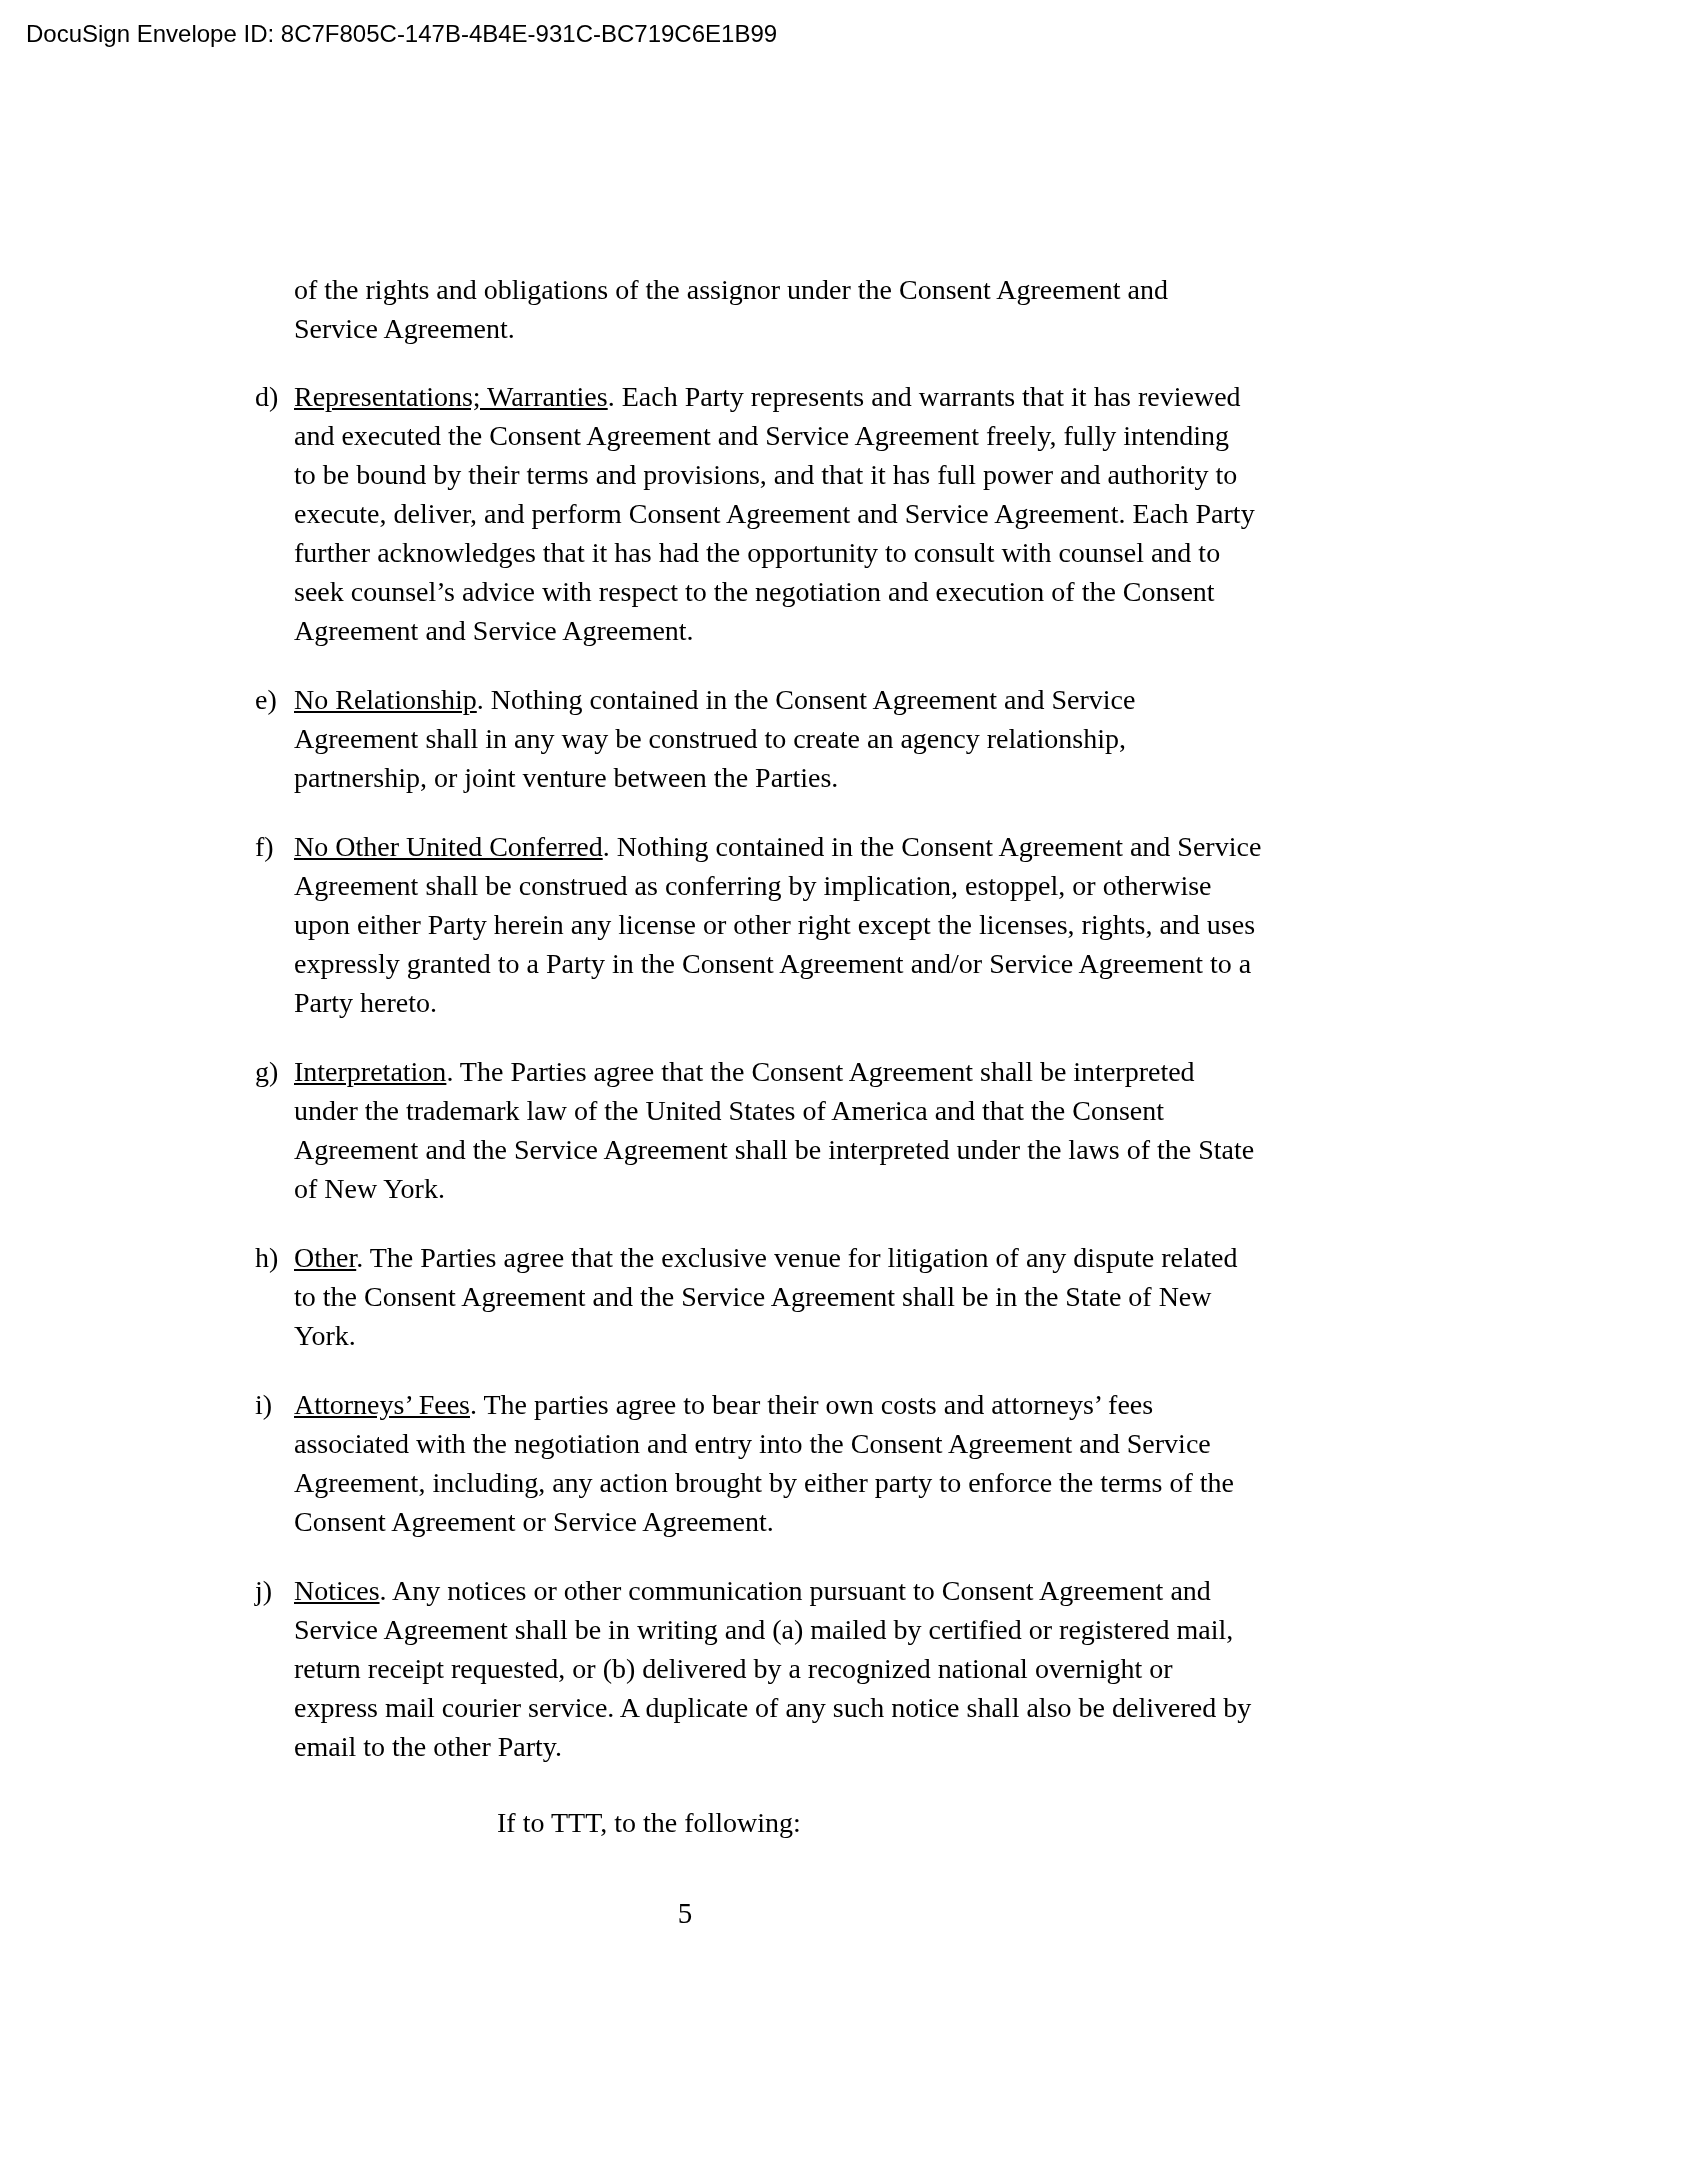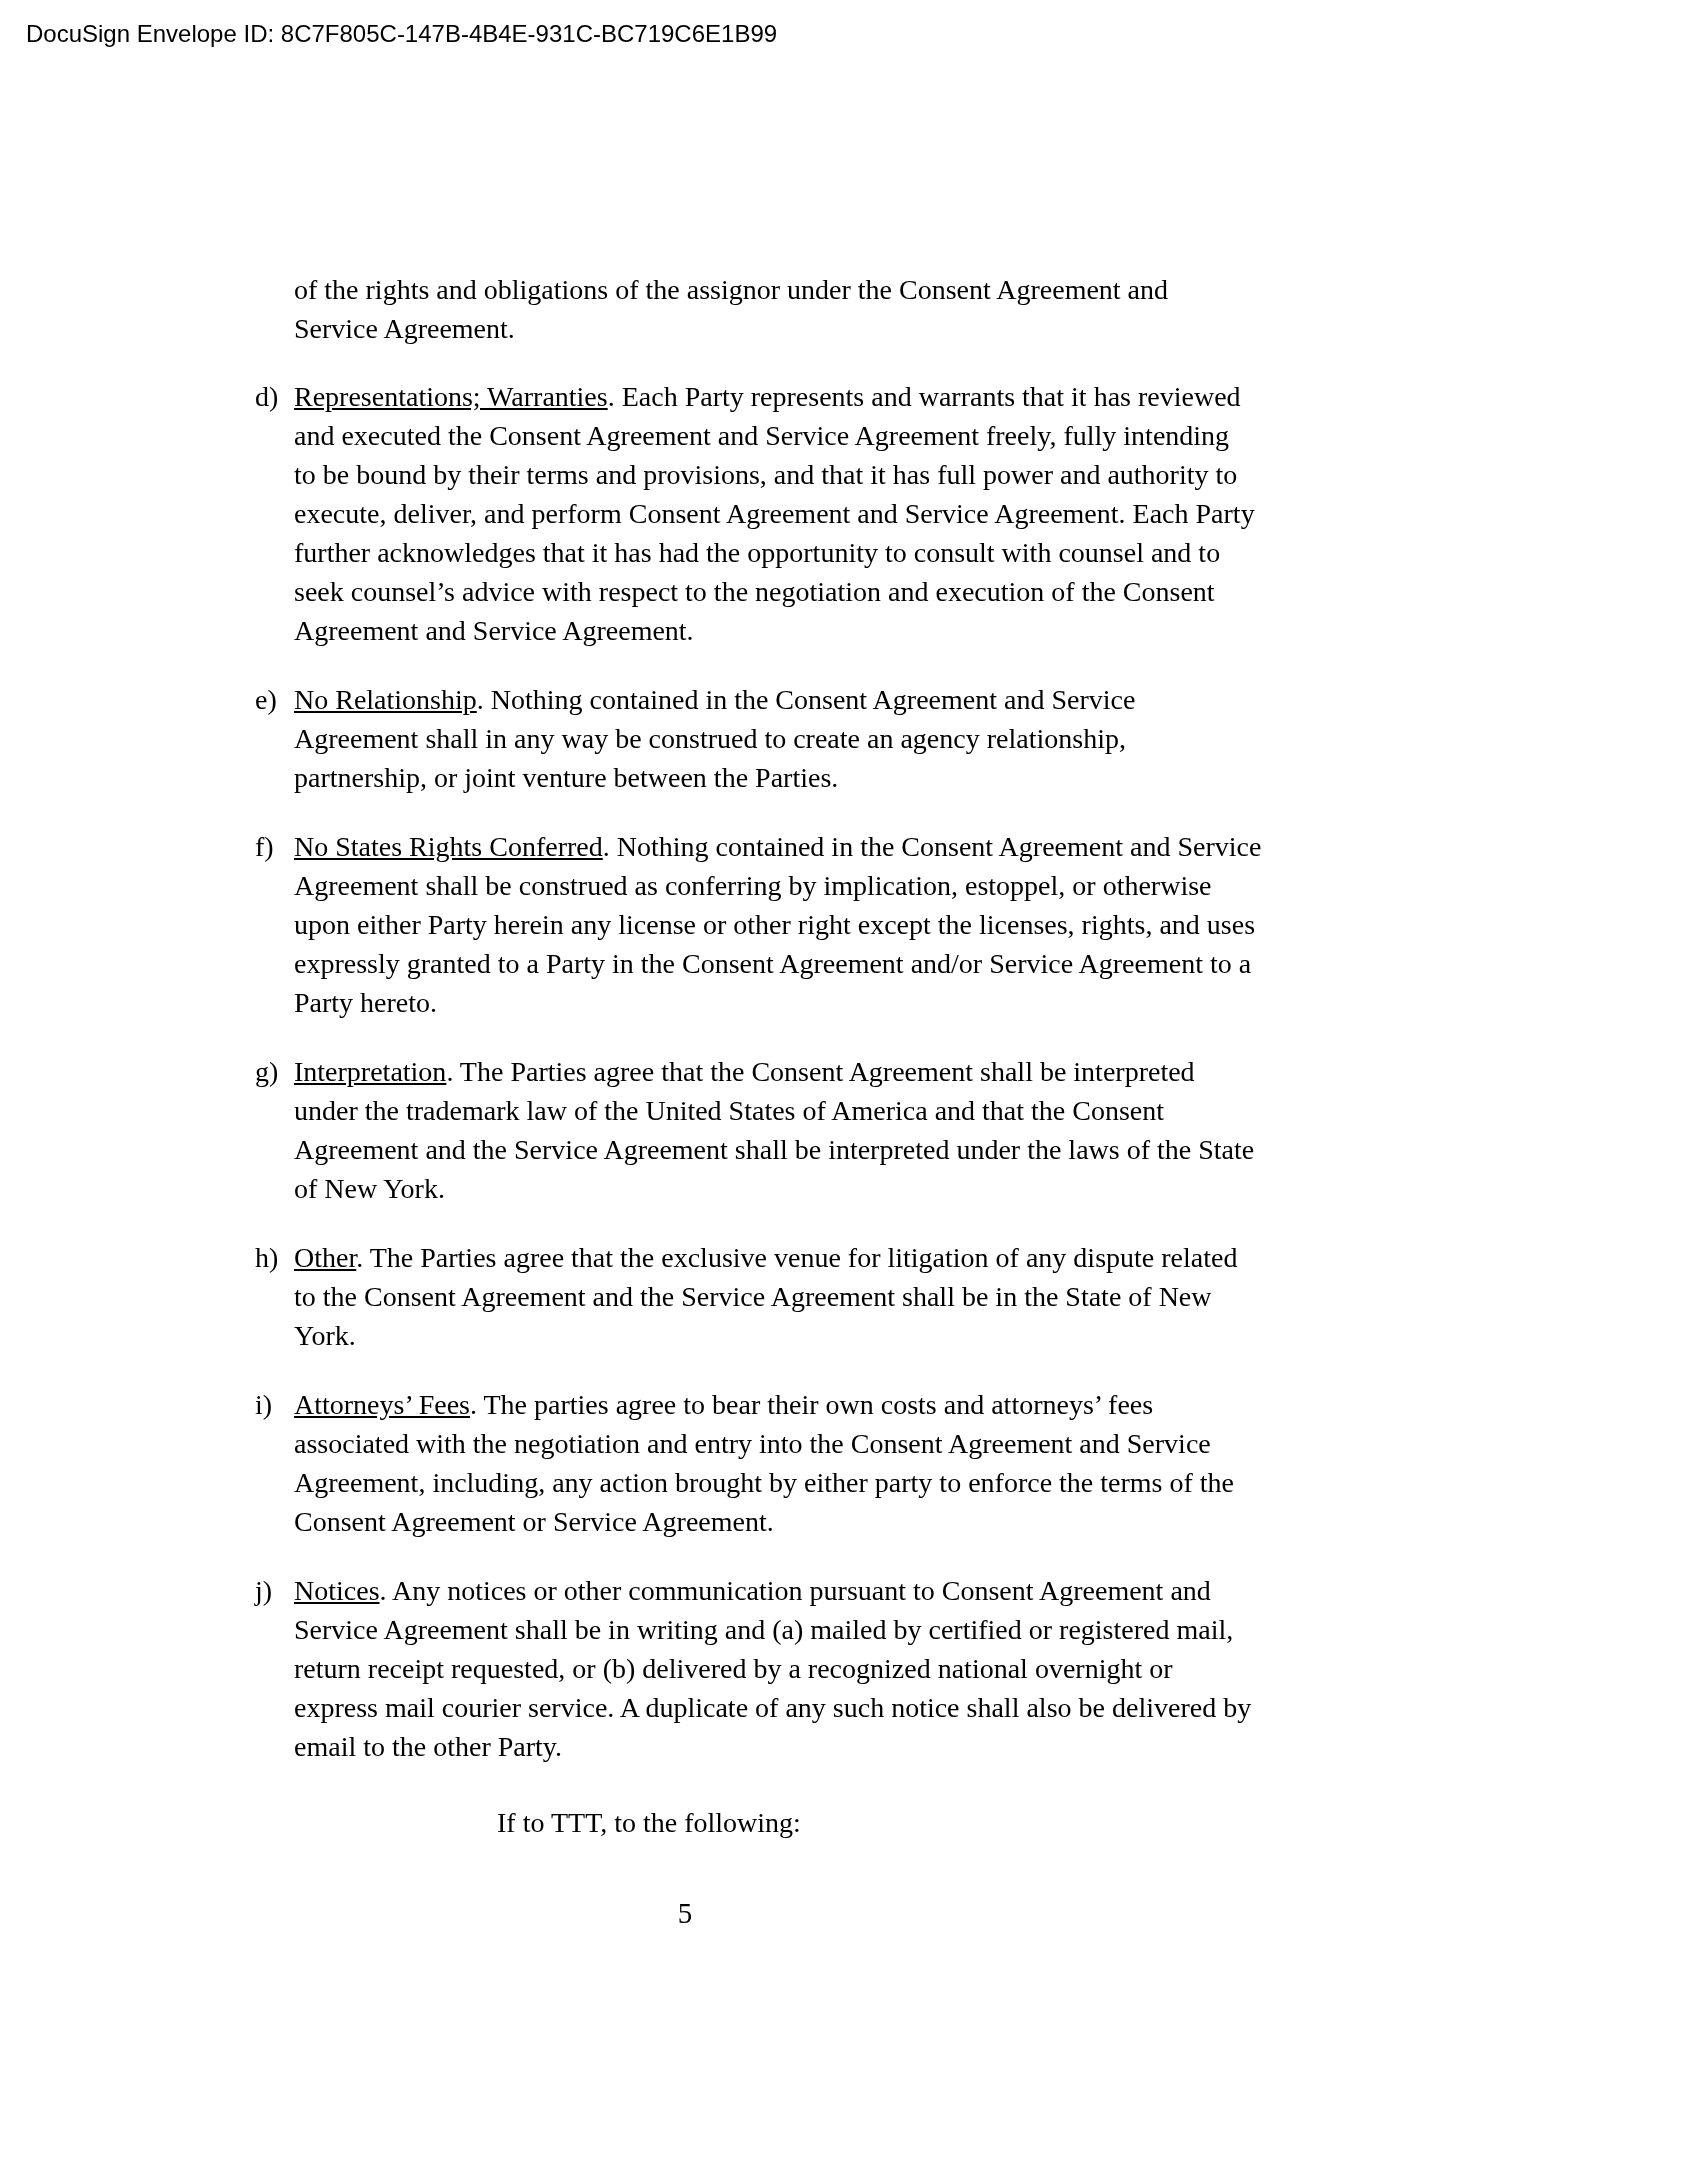--- a/index.html
+++ b/index.html
@@ -92,21 +92,21 @@
 
     <div class="item">
       <span class="label">e)</span>
       <span class="text"><span class="heading">No Relationship</span><span class="body">. Nothing contained in the Consent Agreement and Service
 Agreement shall in any way be construed to create an agency relationship,
 partnership, or joint venture between the Parties.</span></span>
     </div>
 
     <div class="item">
       <span class="label">f)</span>
-      <span class="text"><span class="heading">No States Rights Conferred</span><span class="body">. Nothing contained in the Consent Agreement and Service
+      <span class="text"><span class="heading">No Other United Conferred</span><span class="body">. Nothing contained in the Consent Agreement and Service
 Agreement shall be construed as conferring by implication, estoppel, or otherwise
 upon either Party herein any license or other right except the licenses, rights, and uses
 expressly granted to a Party in the Consent Agreement and/or Service Agreement to a
 Party hereto.</span></span>
     </div>
 
     <div class="item">
       <span class="label">g)</span>
       <span class="text"><span class="heading">Interpretation</span><span class="body">. The Parties agree that the Consent Agreement shall be interpreted
 under the trademark law of the United States of America and that the Consent

